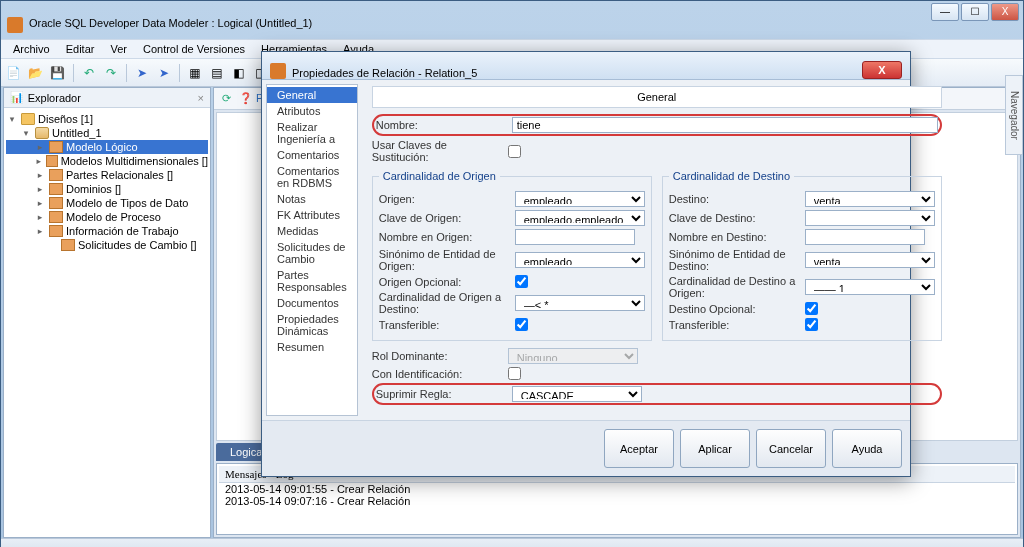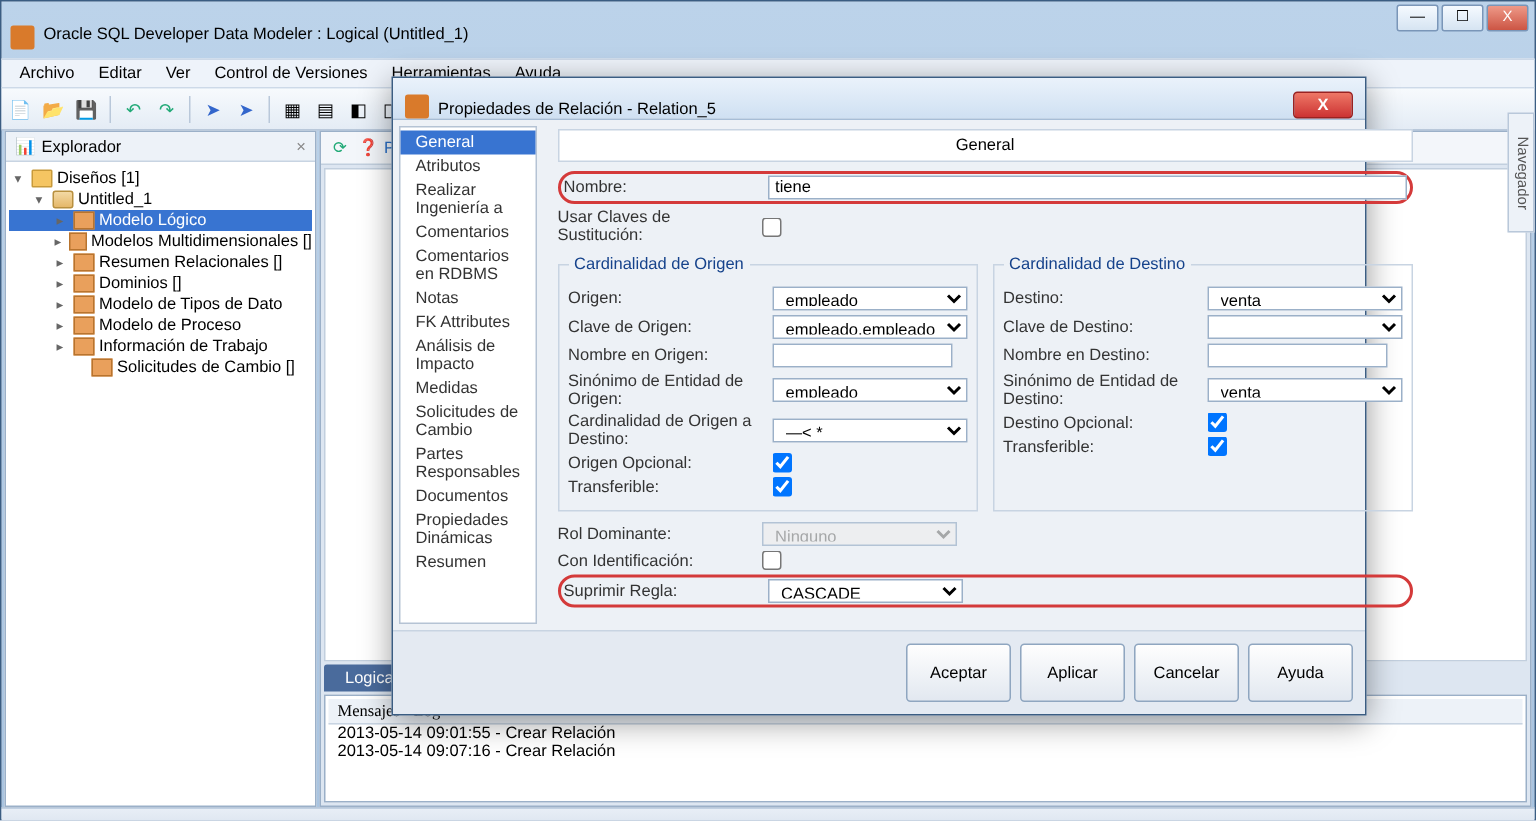--- a/index.html
+++ b/index.html
@@ -132,21 +132,21 @@
             <span>Modelo Lógico</span>
           </div>
         <div class="tree-row" style="padding-left:28px">
             <span class="twist">▸</span>
             <span class="tico ico-model"></span>
             <span>Modelos Multidimensionales []</span>
           </div>
         <div class="tree-row" style="padding-left:28px">
             <span class="twist">▸</span>
             <span class="tico ico-model"></span>
-            <span>Resumen Relacionales []</span>
+            <span>Partes Relacionales []</span>
           </div>
         <div class="tree-row" style="padding-left:28px">
             <span class="twist">▸</span>
             <span class="tico ico-model"></span>
             <span>Dominios []</span>
           </div>
         <div class="tree-row" style="padding-left:28px">
             <span class="twist">▸</span>
             <span class="tico ico-model"></span>
             <span>Modelo de Tipos de Dato</span>
@@ -199,21 +199,20 @@
     </div>
     <div class="dlg-body">
       <div class="dlg-nav">
         <div class="nsel">General</div>
         <div>Atributos</div>
         <div>Realizar Ingeniería a</div>
         <div>Comentarios</div>
         <div>Comentarios en RDBMS</div>
         <div>Notas</div>
         <div>FK Attributes</div>
-        <div>Análisis de Impacto</div>
         <div>Medidas</div>
         <div>Solicitudes de Cambio</div>
         <div>Partes Responsables</div>
         <div>Documentos</div>
         <div>Propiedades Dinámicas</div>
         <div>Resumen</div>
       </div>
       <div class="dlg-form">
         <div class="section-title">General</div>
 
@@ -239,26 +238,26 @@
               </div>
             <div class="form-row">
                 <label>Nombre en Origen:</label>
                 <input type="text" style="">
               </div>
             <div class="form-row">
                 <label>Sinónimo de Entidad de Origen:</label>
                 <select><option>empleado</option></select>
               </div>
             <div class="form-row">
+                <label>Origen Opcional:</label>
+                <input type="checkbox" checked="" style="">
+              </div>
+            <div class="form-row">
                 <label>Cardinalidad de Origen a Destino:</label>
                 <select><option>—&lt; *</option></select>
-              </div>
-            <div class="form-row">
-                <label>Origen Opcional:</label>
-                <input type="checkbox" checked="" style="">
               </div>
             <div class="form-row">
                 <label>Transferible:</label>
                 <input type="checkbox" checked="" style="">
               </div>
           </fieldset>
           <fieldset class="fieldset">
             <legend>Cardinalidad de Destino</legend>
             <div class="form-row">
                 <label>Destino:</label>
@@ -268,20 +267,24 @@
                 <label>Clave de Destino:</label>
                 <select><option></option></select>
               </div>
             <div class="form-row">
                 <label>Nombre en Destino:</label>
                 <input type="text" style="">
               </div>
             <div class="form-row">
                 <label>Sinónimo de Entidad de Destino:</label>
                 <select><option>venta</option></select>
+              </div>
+            <div class="form-row">
+                <label>Cardinalidad de Destino a Origen:</label>
+                <select><option>—— 1</option></select>
               </div>
             <div class="form-row">
                 <label>Destino Opcional:</label>
                 <input type="checkbox" checked="" style="">
               </div>
             <div class="form-row">
                 <label>Transferible:</label>
                 <input type="checkbox" checked="" style="">
               </div>
           </fieldset>

